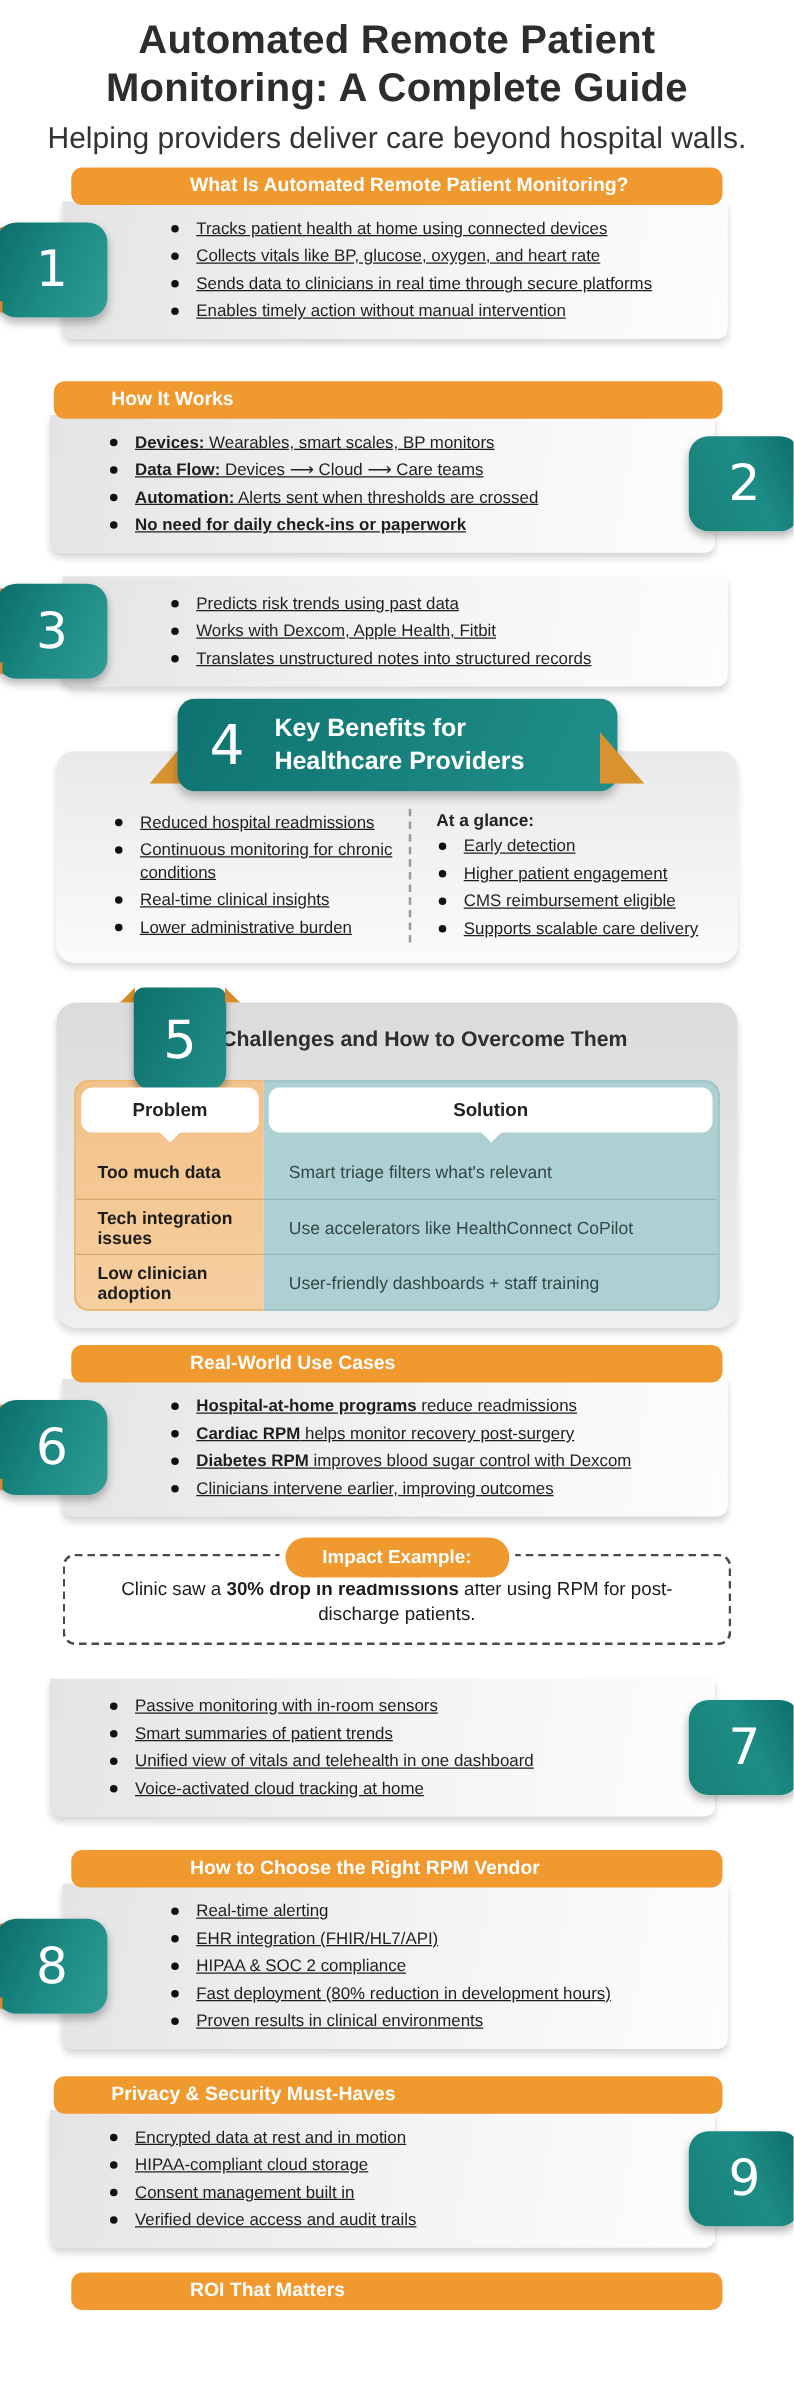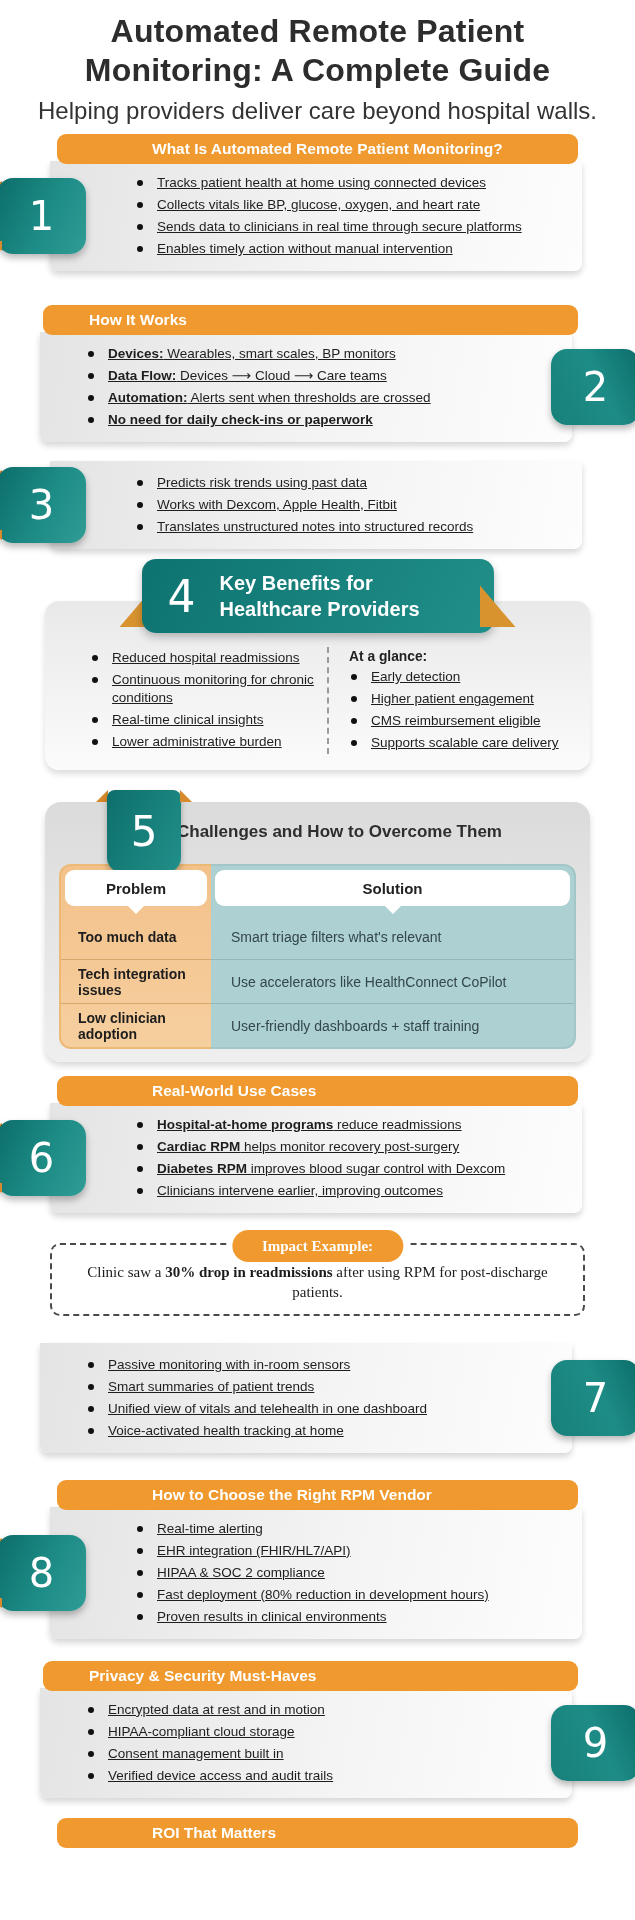--- a/index.html
+++ b/index.html
@@ -98,21 +98,21 @@
   .chead::after{ content:""; position:absolute; bottom:-8px; left:50%; transform:translateX(-50%);
     border-left:9px solid transparent; border-right:9px solid transparent; border-top:9px solid #fff; }
   .cellrow{ height:44px; display:flex; align-items:center; font-size:14px; }
   .cellrow.first{ margin-top:9px; }
   .colp .cellrow{ padding-left:17px; font-weight:700; color:#1d1d1d; border-top:1px solid #d7a76d; }
   .cols .cellrow{ padding-left:20px; color:#33474a; border-top:1px solid #8fb9ba; }
   .colp .cellrow.first, .cols .cellrow.first{ border-top:none; }
 
   
   .impact{ position:relative; margin:30px 50px 0; border:2px dashed #4a4a4a; border-radius:10px;
-    padding:17px 28px 11px; text-align:center; font-size:15px; line-height:1.35; color:#1c1c1c;font-family:Liberation Serif, serif; }
+    padding:17px 28px 11px; text-align:center; font-size:15px; line-height:1.35; color:#1c1c1c; }
   .impact b{ font-weight:700; }
   .pill{ position:absolute; top:-15px; left:50%; transform:translateX(-50%);
     background:#F0992E; color:#fff; font-weight:700; font-size:15px; padding:6px 30px;
     border-radius:17px; white-space:nowrap; box-shadow:0 0 0 5px #fff; }
 
   
   .m-s1{ margin-top:9px; }  .m-s2{ margin-top:34px; } .m-s3{ margin-top:22px; }
   .m-s6{ margin-top:14px; } .m-s7{ margin-top:30px; } .m-s8{ margin-top:27px; }
   .m-s9{ margin-top:22px; } .m-s10{ margin-top:20px; }
 </style>
@@ -253,21 +253,21 @@
   <section class="sec right m-s7">
     <div class="sbody">
       <div class="badge br">
         <div class="bmain">7</div>
       </div>
       <div class="card">
         <ul class="bullets">
           <li><span>Passive monitoring with in-room sensors</span></li>
           <li><span>Smart summaries of patient trends</span></li>
           <li><span>Unified view of vitals and telehealth in one dashboard</span></li>
-          <li><span>Voice-activated health tracking at home</span></li>
+          <li><span>Voice-activated cloud tracking at home</span></li>
         </ul>
       </div>
     </div>
   </section>
 
   <section class="sec left m-s8">
     <div class="hbar">How to Choose the Right RPM Vendor</div>
     <div class="sbody">
       <div class="badge bl">
         <div class="bmain">8</div>

